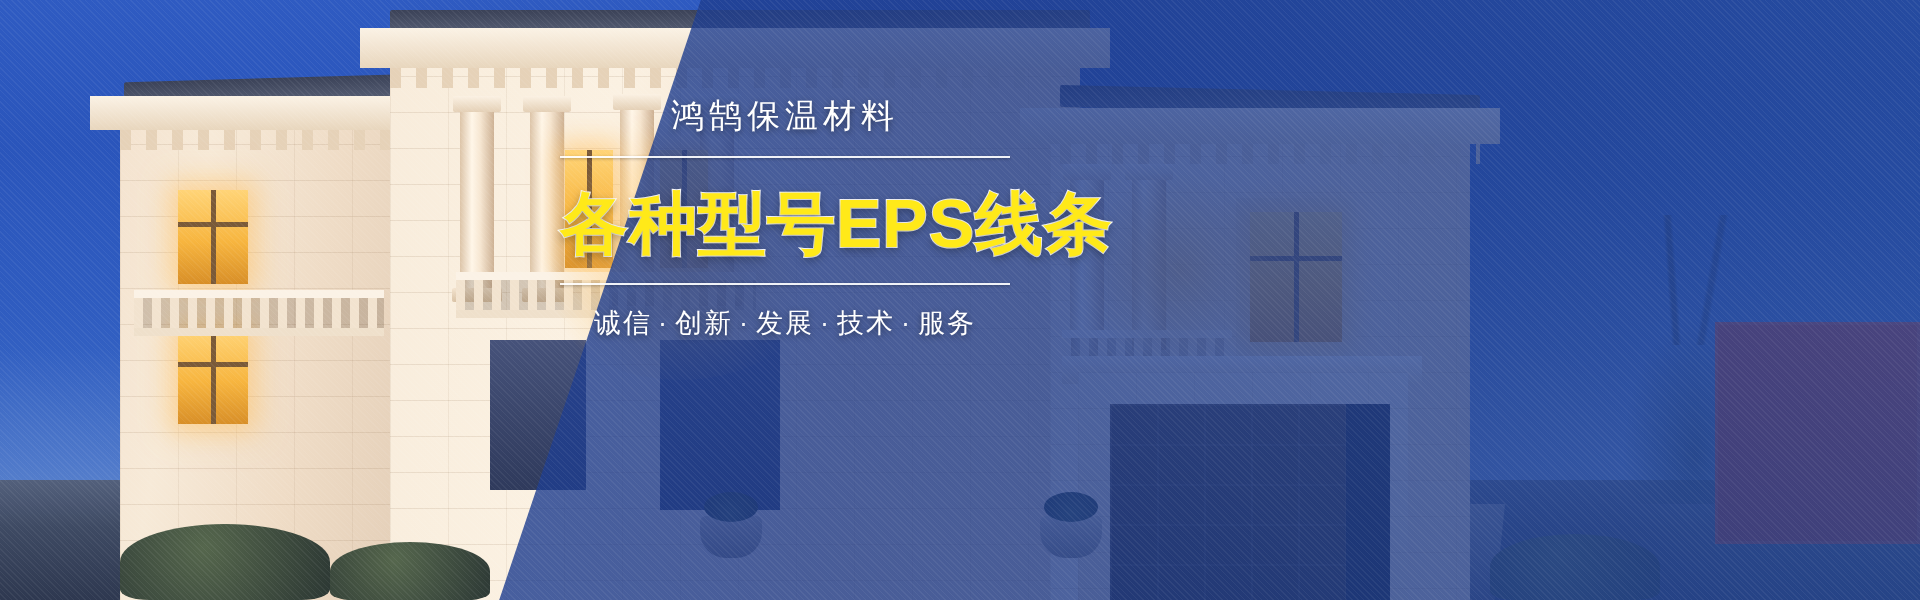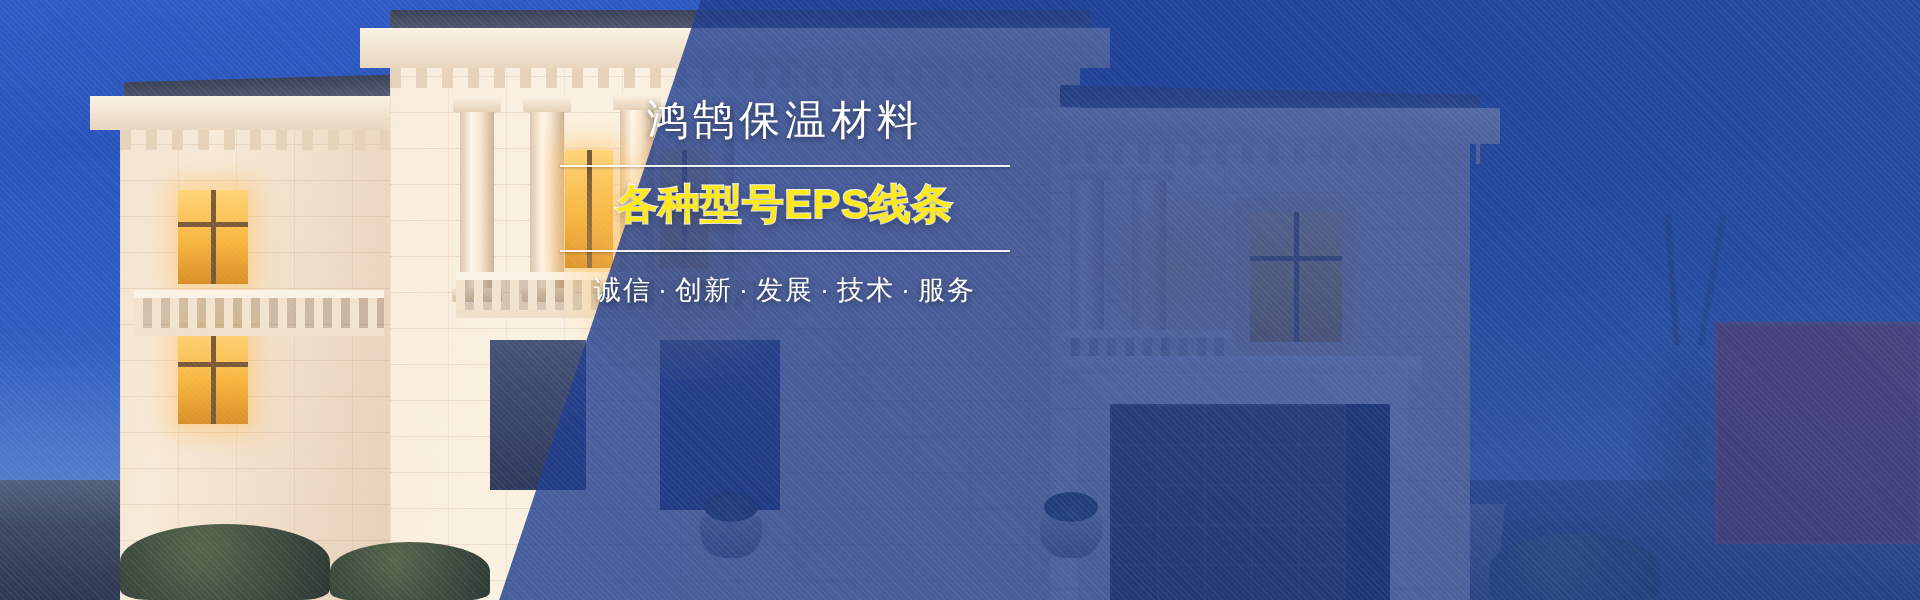--- a/index.html
+++ b/index.html
@@ -162,32 +162,32 @@
     position:absolute; inset:0; pointer-events:none;
     background:repeating-linear-gradient(45deg, rgba(255,255,255,.055) 0 1px, rgba(0,0,0,0) 1px 4px);
   }
 
   
   .content{
     position:absolute; left:560px; top:96px; width:450px;
     text-align:center; color:#fff;
   }
   .brand{
-    font-size:41px; letter-spacing:5px; font-weight:400;
+    font-size:33px; letter-spacing:5px; font-weight:400;
     text-shadow:0 2px 6px rgba(0,0,0,.45);
     line-height:1.2;
   }
   .rule{
     height:2px; background:rgba(255,255,255,.92); margin:20px auto 0;
     width:450px; box-shadow:0 1px 3px rgba(0,0,0,.3);
   }
   .rule.bottom{ margin:22px auto 0; }
   .headline{
-    margin-top:14px;
-    font-size:41px; font-weight:bold; line-height:1.13;
+    margin-top:27px;
+    font-size:68px; font-weight:bold; line-height:1.13;
     color:#ffe919; letter-spacing:1px;
     -webkit-text-stroke:2px #ffffff;
     paint-order:stroke fill;
     text-shadow:0 3px 10px rgba(0,0,0,.35);
     white-space:nowrap;
   }
   .tagline{
     margin-top:20px;
     font-size:27px; letter-spacing:2px; color:#ffffff;
     text-shadow:0 2px 6px rgba(0,0,0,.45);

